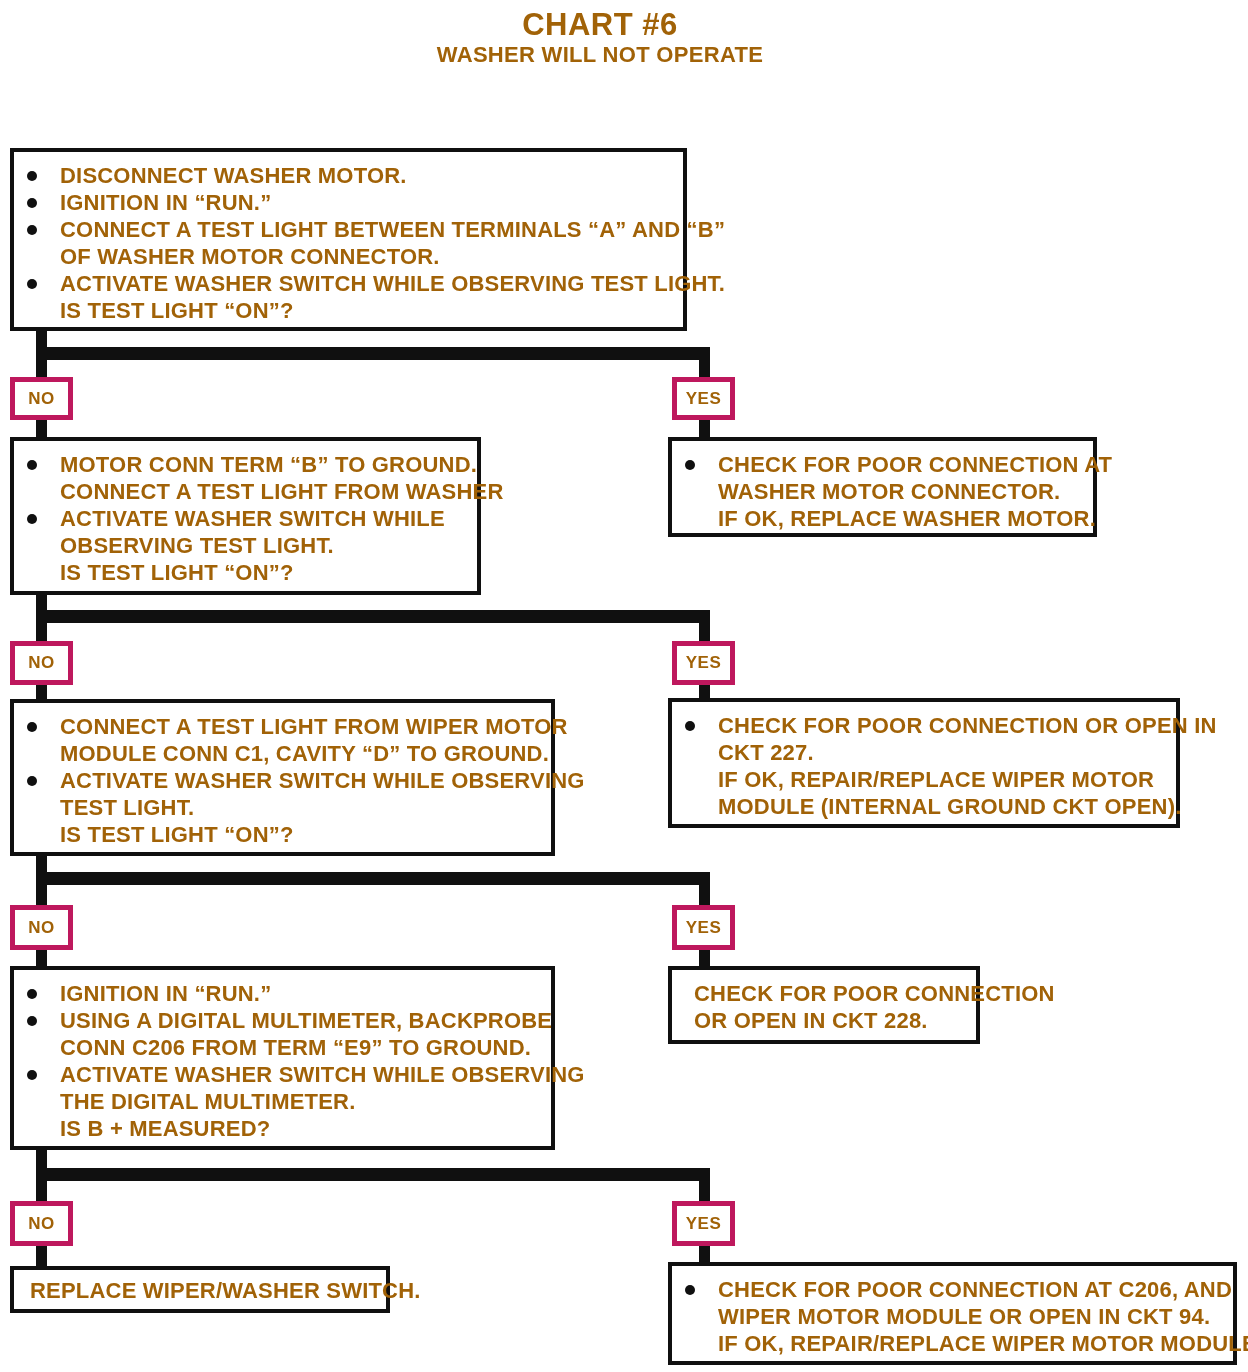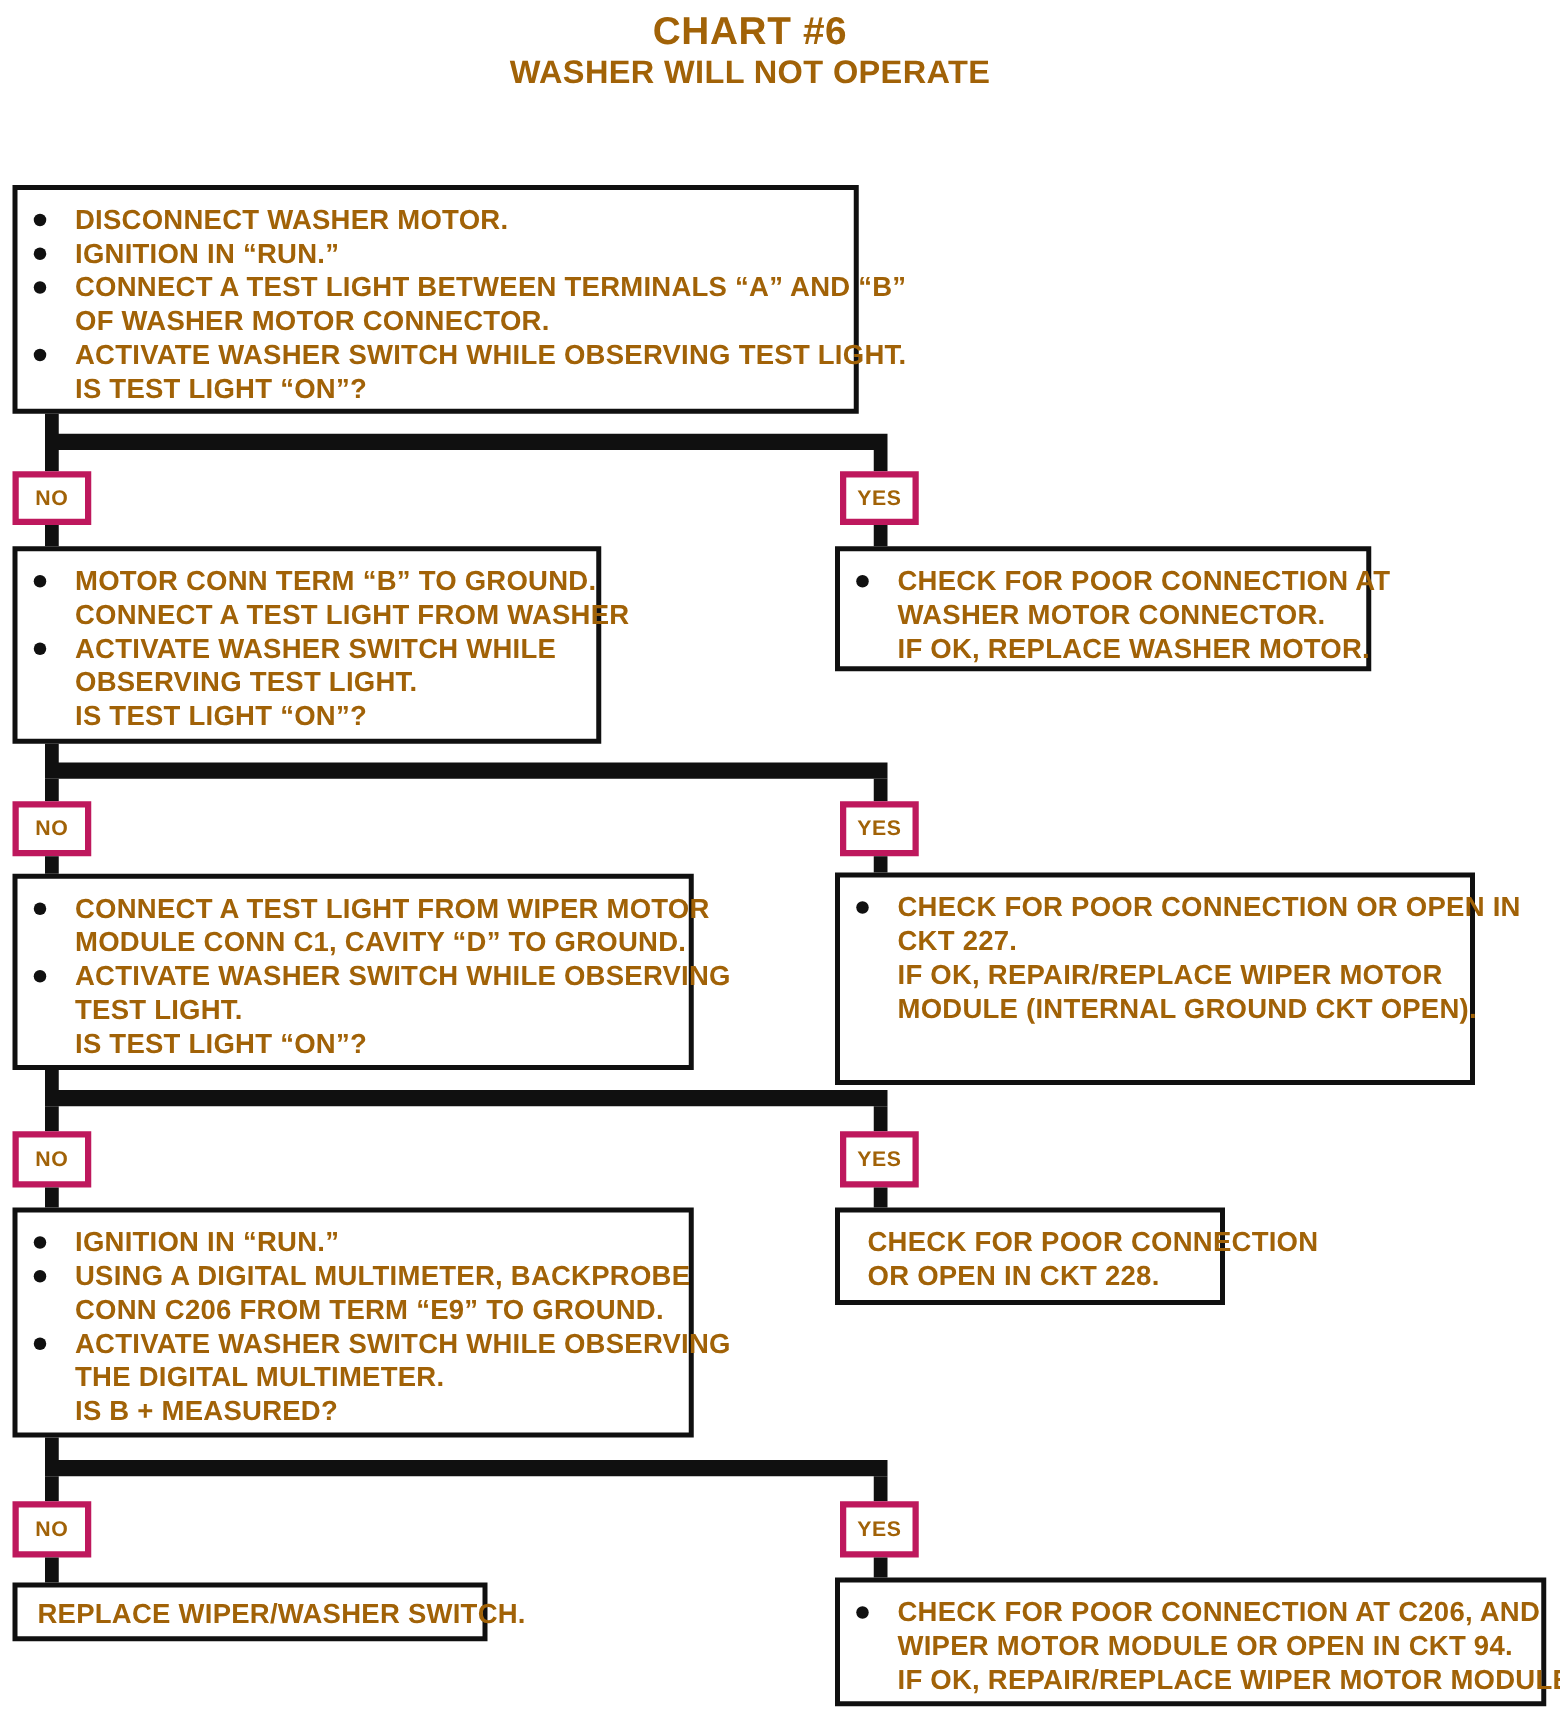--- a/index.html
+++ b/index.html
@@ -4,21 +4,21 @@
 <style>
   html,body{margin:0;padding:0;background:#fff;}
   .page{
     position:relative;width:1248px;height:1372px;background:#fff;
     font-family:"Liberation Sans",sans-serif;font-weight:700;color:#a16207;
     overflow:hidden;
   }
   .title{position:absolute;left:0;top:7px;width:1200px;text-align:center;
     font-size:31px;letter-spacing:.5px;}
   .subtitle{position:absolute;left:0;top:42px;width:1200px;text-align:center;
-    font-size:26px;letter-spacing:.3px;}
+    font-size:22px;letter-spacing:.3px;}
   .box{
     position:absolute;box-sizing:border-box;background:#fff;
     border:4px solid #101010;padding:10px 6px 4px 10px;
   }
   .item{display:flex;align-items:flex-start;}
   .bullet{flex:0 0 36px;position:relative;height:27px;}
   .bullet::after{content:"";position:absolute;left:3px;top:9px;width:10px;height:10px;
     background:#101010;border-radius:50%;}
   .nobullet{flex:0 0 2px;}
   .lines{flex:1;}
@@ -125,21 +125,21 @@
     <div class="item">
       <span class="bullet"></span>
       <span class="lines">
         <span class="line">ACTIVATE WASHER SWITCH WHILE OBSERVING</span>
         <span class="line">TEST LIGHT.</span>
         <span class="line">IS TEST LIGHT “ON”?</span>
       </span>
     </div>
   </div>
 
-  <div class="box" style="left:668px;top:698px;width:512px;height:170px;">
+  <div class="box" style="left:668px;top:698px;width:512px;height:130px;">
     <div class="item">
       <span class="bullet"></span>
       <span class="lines">
         <span class="line">CHECK FOR POOR CONNECTION OR OPEN IN</span>
         <span class="line">CKT 227.</span>
         <span class="line">IF OK, REPAIR/REPLACE WIPER MOTOR</span>
         <span class="line">MODULE (INTERNAL GROUND CKT OPEN).</span>
       </span>
     </div>
   </div>

